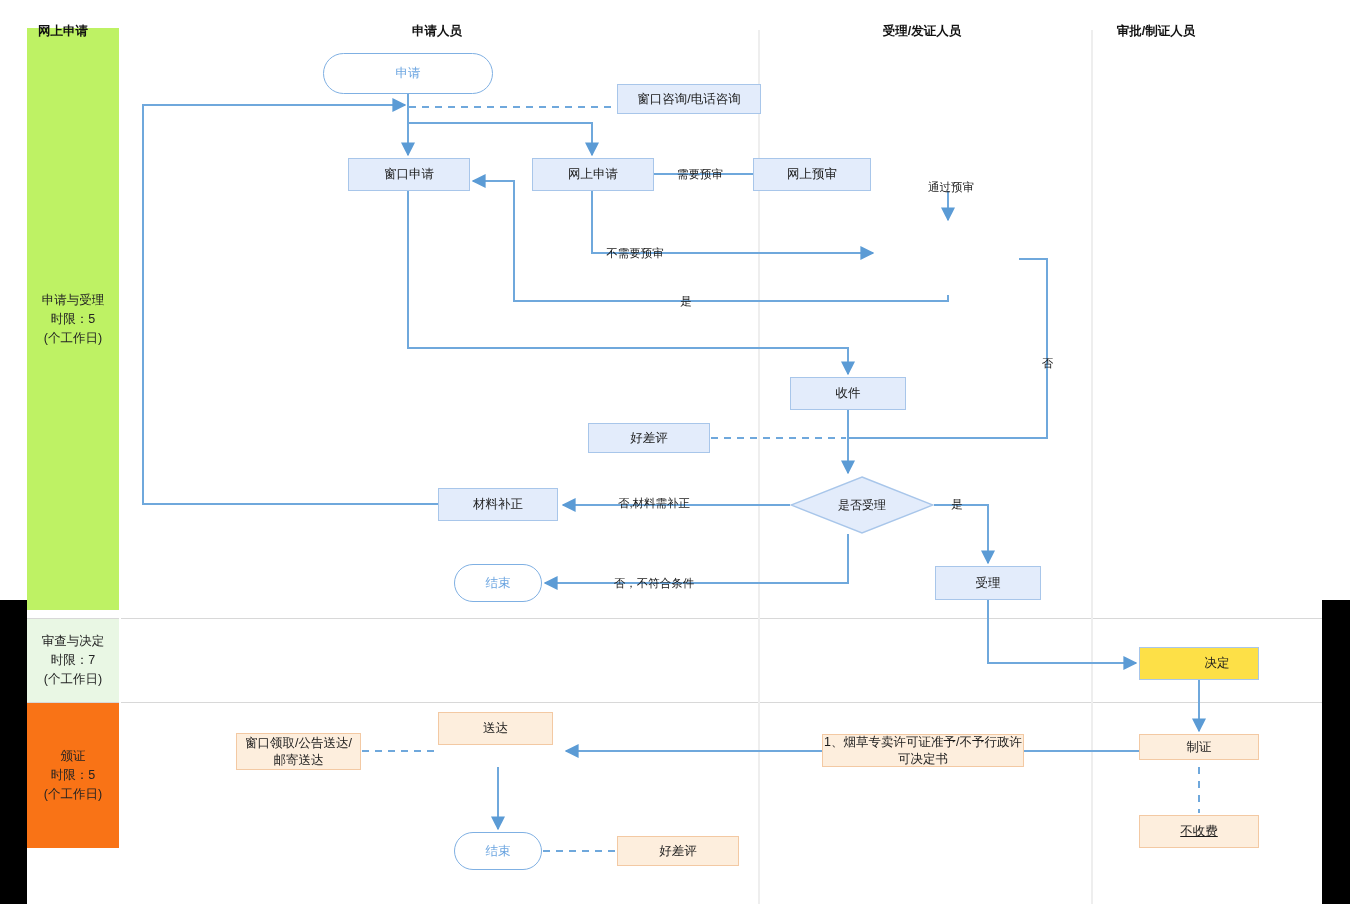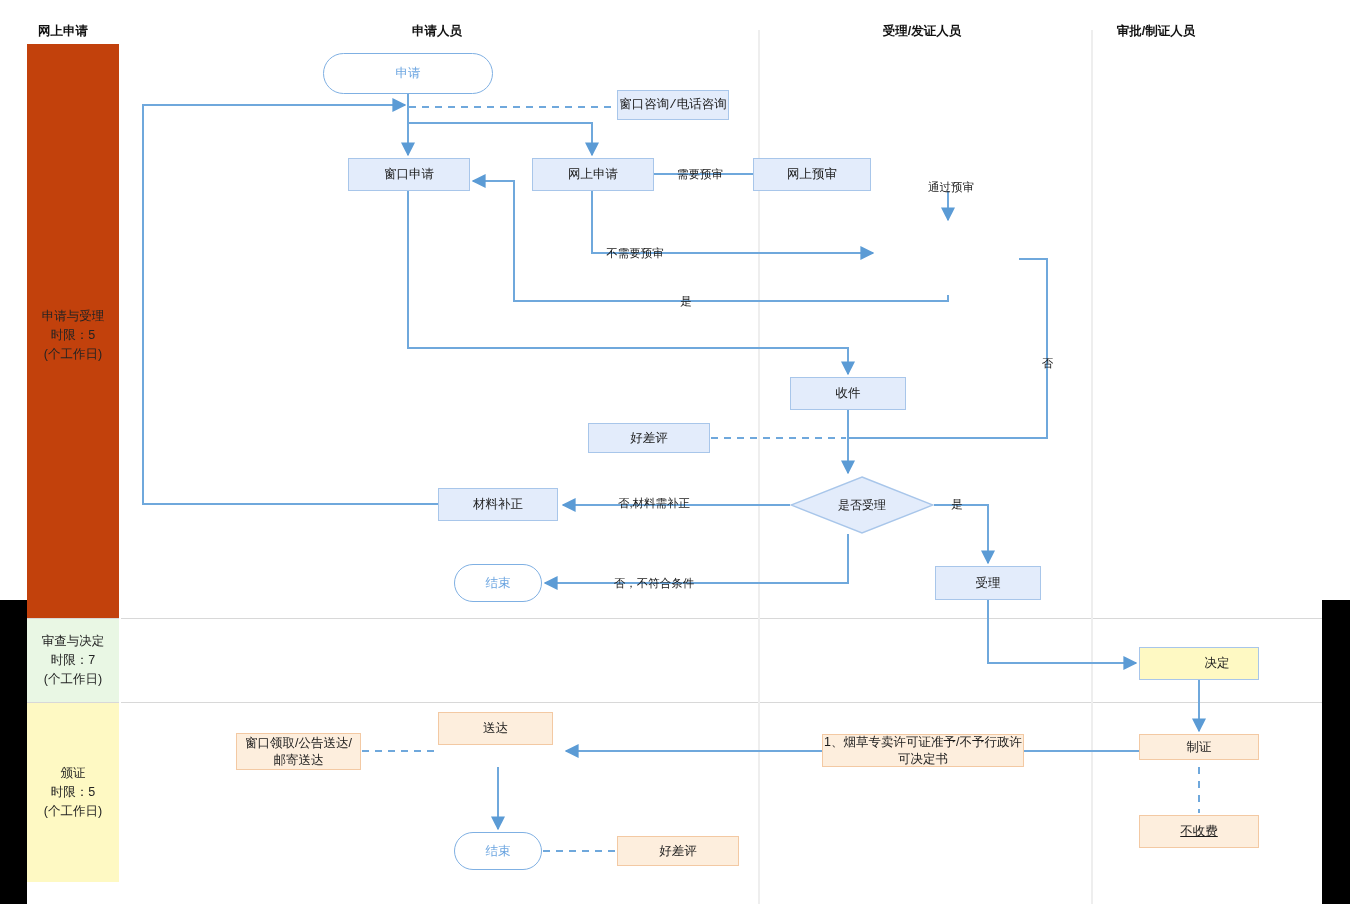--- a/index.html
+++ b/index.html
@@ -76,21 +76,21 @@
     align-items:center;
     justify-content:center;
     text-align:center;
     font-size:12.5px;
     line-height:17px;
     color:#1b1b1b;
     white-space:pre-line;
     z-index:5;
   }
   .n-blue{background:#e3ecfb;border:1px solid #a8c6ea;}
-  .n-green{background:#fef9c3;border:1px solid #a8c6ea;padding-left:36px;}
+  .n-green{background:#fde047;border:1px solid #a8c6ea;padding-left:36px;}
   .n-peach{background:#fdeedd;border:1px solid #f3c9a3;}
   .n-term{
     background:#ffffff;
     border:1.4px solid #7fb0e3;
     border-radius:22px;
     color:#6aa4e0;
   }
   .n-diamond{
     background:transparent;
     border:none;
@@ -124,27 +124,27 @@
   .edge-label.vert{
     writing-mode:vertical-rl;
     text-orientation:upright;
   }
 </style>
 </head>
 <body>
 
 <div id="canvas">
 
-  <div class="lane" id="lane-0" style="top: 44px; height: 582px; background: #c2410c;">申请与受理
+  <div class="lane" id="lane-0" style="top: 28px; height: 582px; background: #bef264;">申请与受理
 时限：5
 (个工作日)</div>
   <div class="lane" id="lane-1" style="top: 618px; height: 84px; background: rgb(233, 247, 228);">审查与决定
 时限：7
 (个工作日)</div>
-  <div class="lane" id="lane-2" style="top: 702px; height: 180px; background: #fef9c3;">颁证
+  <div class="lane" id="lane-2" style="top: 702px; height: 146px; background: #f97316;">颁证
 时限：5
 (个工作日)</div>
 
   <div class="lane-sep" style="top:618px"></div>
   <div class="lane-sep" style="top:702px"></div>
 
   <div class="col-div" style="left:119px;top:36px;height:868px;background:#ffffff;"></div>
   <div class="col-div" style="left:758px;height:874px;"></div>
   <div class="col-div" style="left:1091px;height:874px;"></div>
 
@@ -204,21 +204,21 @@
 
       <path d="M498 767 L498 829" marker-end="url(#ah)"></path>
 
       <path d="M362 751 L436 751" stroke-dasharray="7 6"></path>
 
       <path d="M543 851 L616 851" stroke-dasharray="7 6"></path>
     </g>
   </svg>
 
   <div class="node n-term" id="nd-start" style="left: 323px; top: 53px; width: 170px; height: 41px;">申请</div>
-  <div class="node n-blue" id="nd-consult" style="left: 617px; top: 90px; width: 112px; height: 30px; font-family: Liberation Mono, monospace;">窗口咨询/电话咨询</div>
+  <div class="node n-blue" id="nd-consult" style="left: 617px; top: 84px; width: 144px; height: 30px;">窗口咨询/电话咨询</div>
   <div class="node n-blue" id="nd-window-apply" style="left: 348px; top: 158px; width: 122px; height: 33px;">窗口申请</div>
   <div class="node n-blue" id="nd-online-apply" style="left: 532px; top: 158px; width: 122px; height: 33px;">网上申请</div>
   <div class="node n-blue" id="nd-online-prereview" style="left: 753px; top: 158px; width: 118px; height: 33px;">网上预审</div>
 
 
   <div class="node n-blue" id="nd-receive" style="left: 790px; top: 377px; width: 116px; height: 33px;">收件</div>
   <div class="node n-blue" id="nd-review-note-1" style="left: 588px; top: 423px; width: 122px; height: 30px;">好差评</div>
 
   <div class="node n-diamond" id="nd-accept-decision" style="left: 790px; top: 476px; width: 144px; height: 58px;">
     <svg width="144" height="58" viewBox="0 0 144 58">

